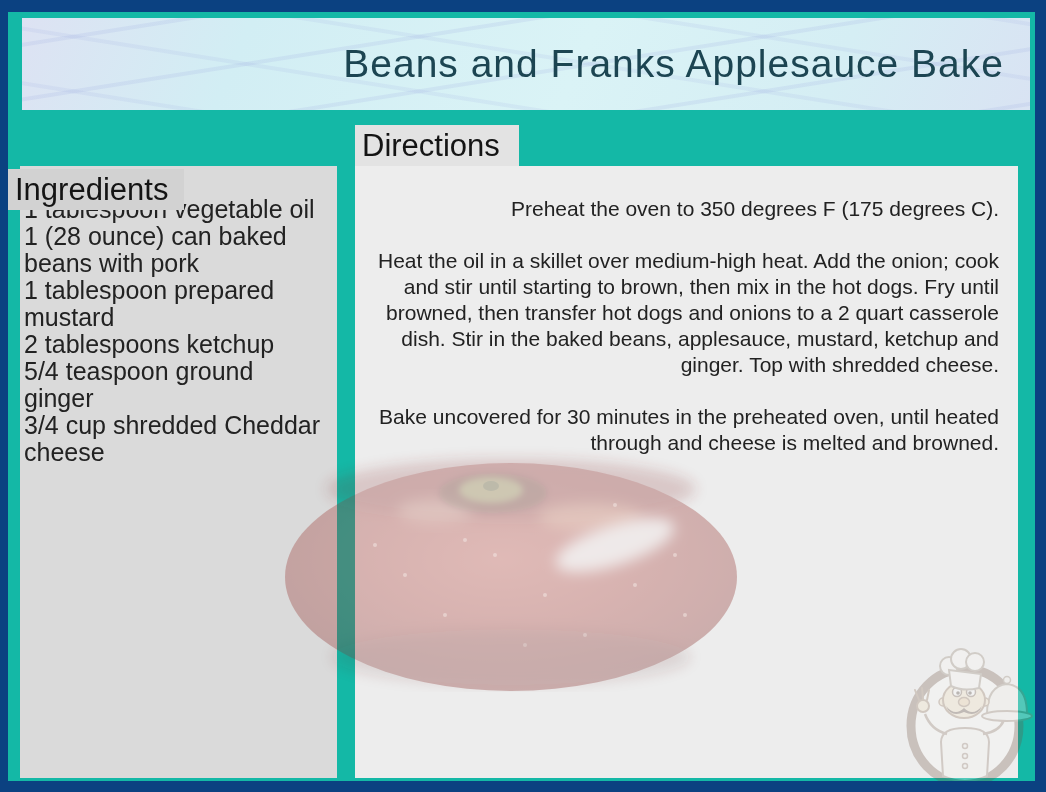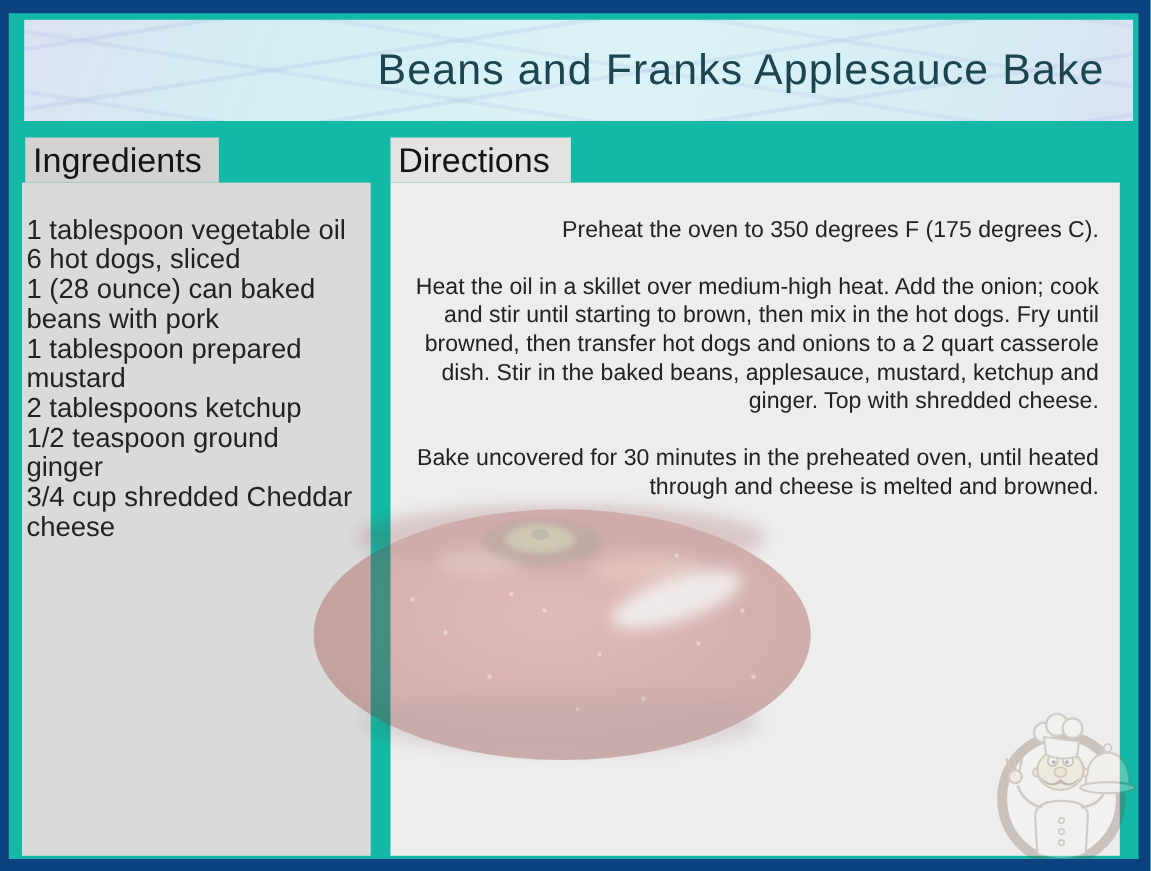--- a/index.html
+++ b/index.html
@@ -52,21 +52,21 @@
     height: 41px;
     display: inline-flex;
     align-items: center;
     padding: 0 16px 0 7px;
     font-size: 31px;
     font-weight: 400;
     color: #141414;
     white-space: nowrap;
     z-index: 2;
   }
-  .head-box.ingredients { left: 15px;  background: #d2d2d2; }
+  .head-box.ingredients { left: 0;  background: #d2d2d2; margin-top: 44px; }
   .head-box.directions  { left: 347px; background: #e3e3e3; padding-right: 19px; }
 
   
   .panel { position: absolute; z-index: 1; }
   .panel.ingredients {
     left: 12px; top: 154px;
     width: 317px; height: 612px;
     background: #dadada;
     padding: 30px 14px 0 4px;
   }
@@ -116,25 +116,24 @@
   <div class="header">
     <h1 class="page-title">Beans and Franks Applesauce Bake</h1>
   </div>
 
   <div class="head-box ingredients">
     <span>Ingredients</span>
   </div>
 
   <div class="panel ingredients">
     <div class="ing-line">1 tablespoon vegetable oil</div>
-    <div class="ing-line">6 hot dogs, sliced</div>
     <div class="ing-line">1 (28 ounce) can baked beans with pork</div>
     <div class="ing-line">1 tablespoon prepared mustard</div>
     <div class="ing-line">2 tablespoons ketchup</div>
-    <div class="ing-line">1/2 teaspoon ground ginger</div>
+    <div class="ing-line">5/4 teaspoon ground ginger</div>
     <div class="ing-line">3/4 cup shredded Cheddar cheese</div>
   </div>
 
   <div class="head-box directions">
     <span>Directions</span>
   </div>
 
   <div class="panel directions">
     <p class="dir-step">Preheat the oven to 350 degrees F (175 degrees C).</p>
     <p class="dir-step">Heat the oil in a skillet over medium-high heat. Add the onion; cook and stir until starting to brown, then mix in the hot dogs. Fry until browned, then transfer hot dogs and onions to a 2 quart casserole dish. Stir in the baked beans, applesauce, mustard, ketchup and ginger. Top with shredded cheese.</p>

